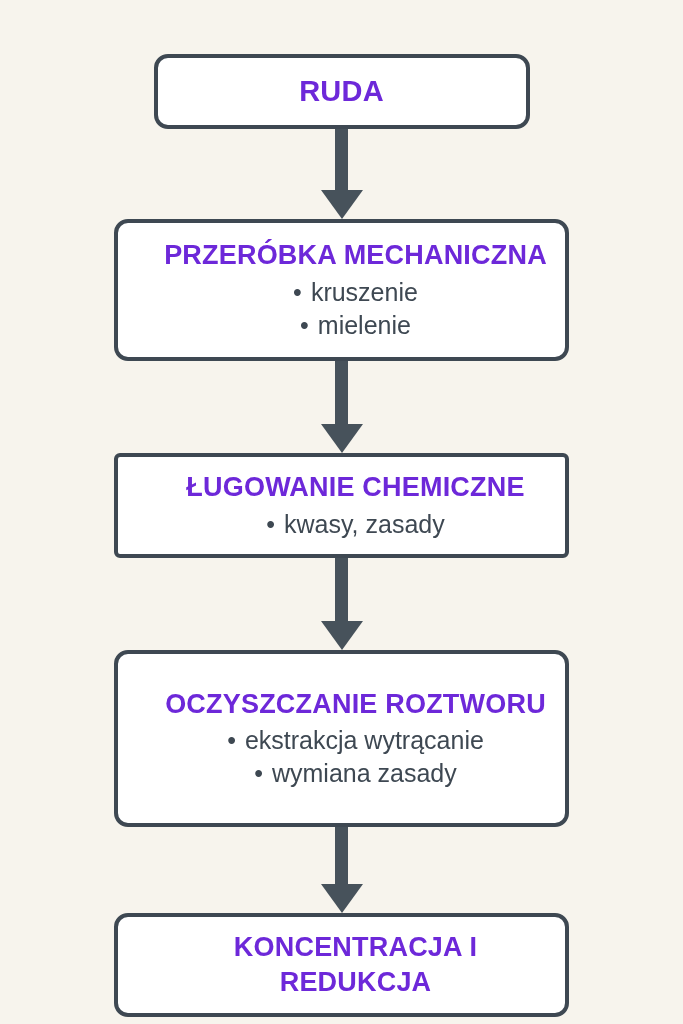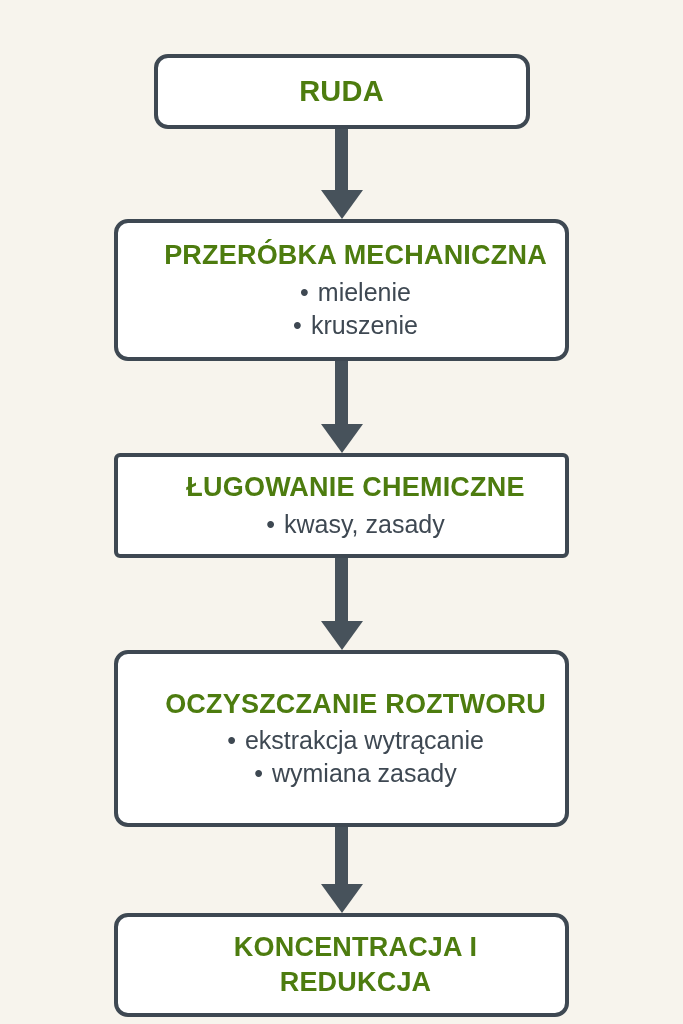--- a/index.html
+++ b/index.html
@@ -30,21 +30,21 @@
     justify-content: center;
     align-items: center;
     text-align: center;
     flex: 0 0 auto;
     padding: 8px 14px;
   }
   .box-title {
     font-weight: bold;
     font-size: 27px;
     line-height: 1.3;
-    color: #4d7c0f;
+    color: #6d28d9;
     letter-spacing: 0.2px;
   }
   .box--first {
     width: 376px;
     height: 75px;
     margin-top: 54px;
   }
   .box--first .box-title { font-size: 29px; }
   .box--wide { width: 455px; padding-left: 42px; }
   .box--step2 { height: 142px; }
@@ -98,22 +98,22 @@
   </div>
 
   <div class="arrow arrow--a1">
     <div class="arrow-shaft"></div>
     <div class="arrow-head"></div>
   </div>
 
   <div class="box box--wide box--step2">
     <div class="box-title">PRZERÓBKA MECHANICZNA</div>
     <ul class="bullet-list">
+      <li class="bullet-line"><span class="bullet-dot">•</span><span>kruszenie</span></li>
       <li class="bullet-line"><span class="bullet-dot">•</span><span>mielenie</span></li>
-      <li class="bullet-line"><span class="bullet-dot">•</span><span>kruszenie</span></li>
     </ul>
   </div>
 
   <div class="arrow arrow--a2">
     <div class="arrow-shaft"></div>
     <div class="arrow-head"></div>
   </div>
 
   <div class="box box--wide box--step3">
     <div class="box-title">ŁUGOWANIE CHEMICZNE</div>

